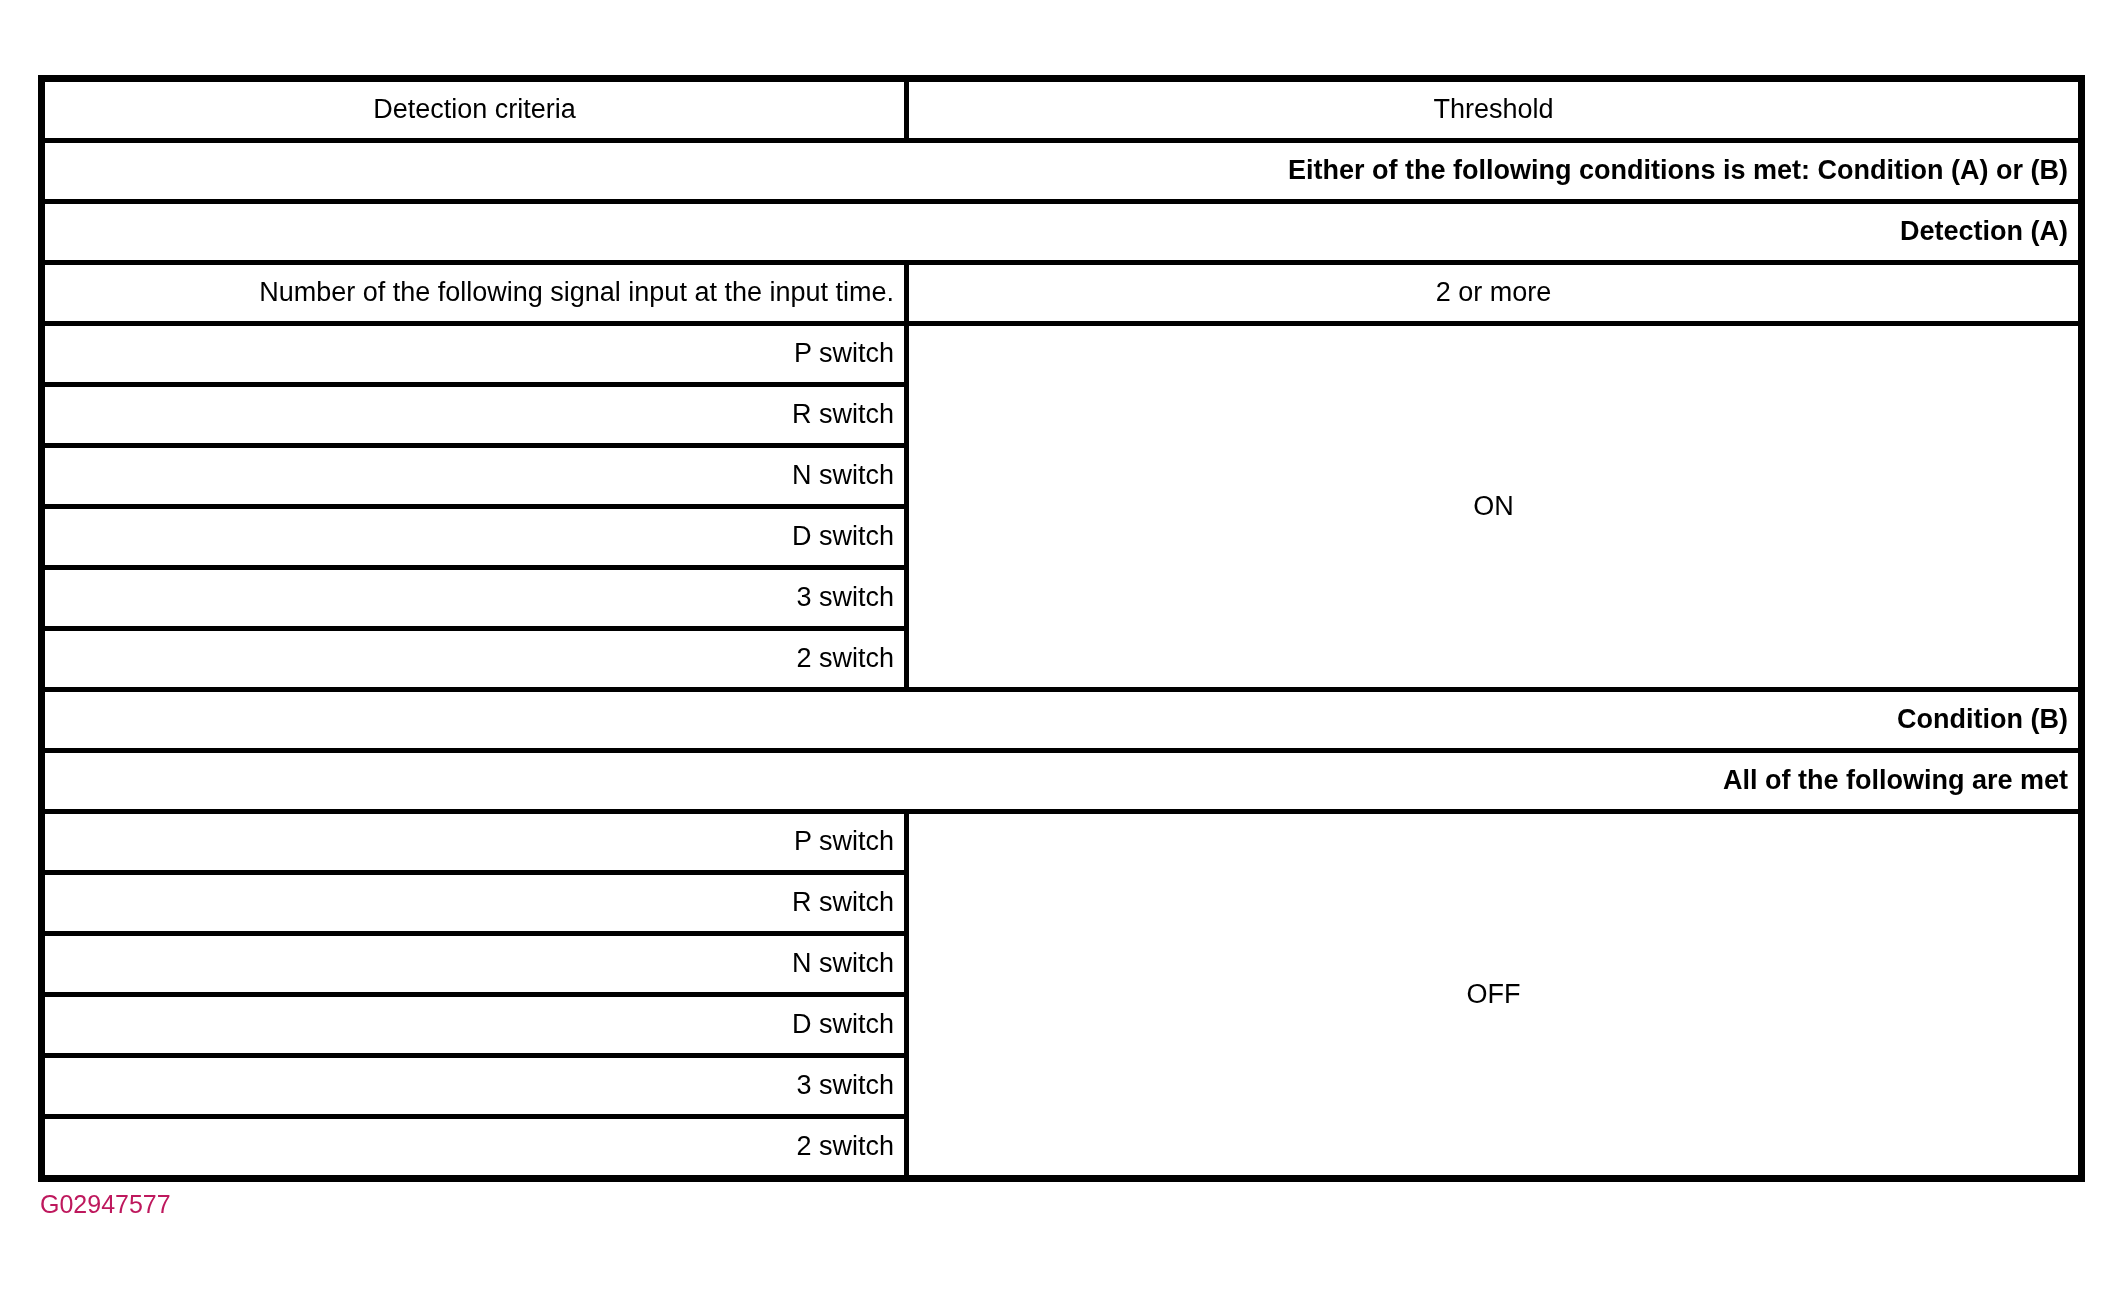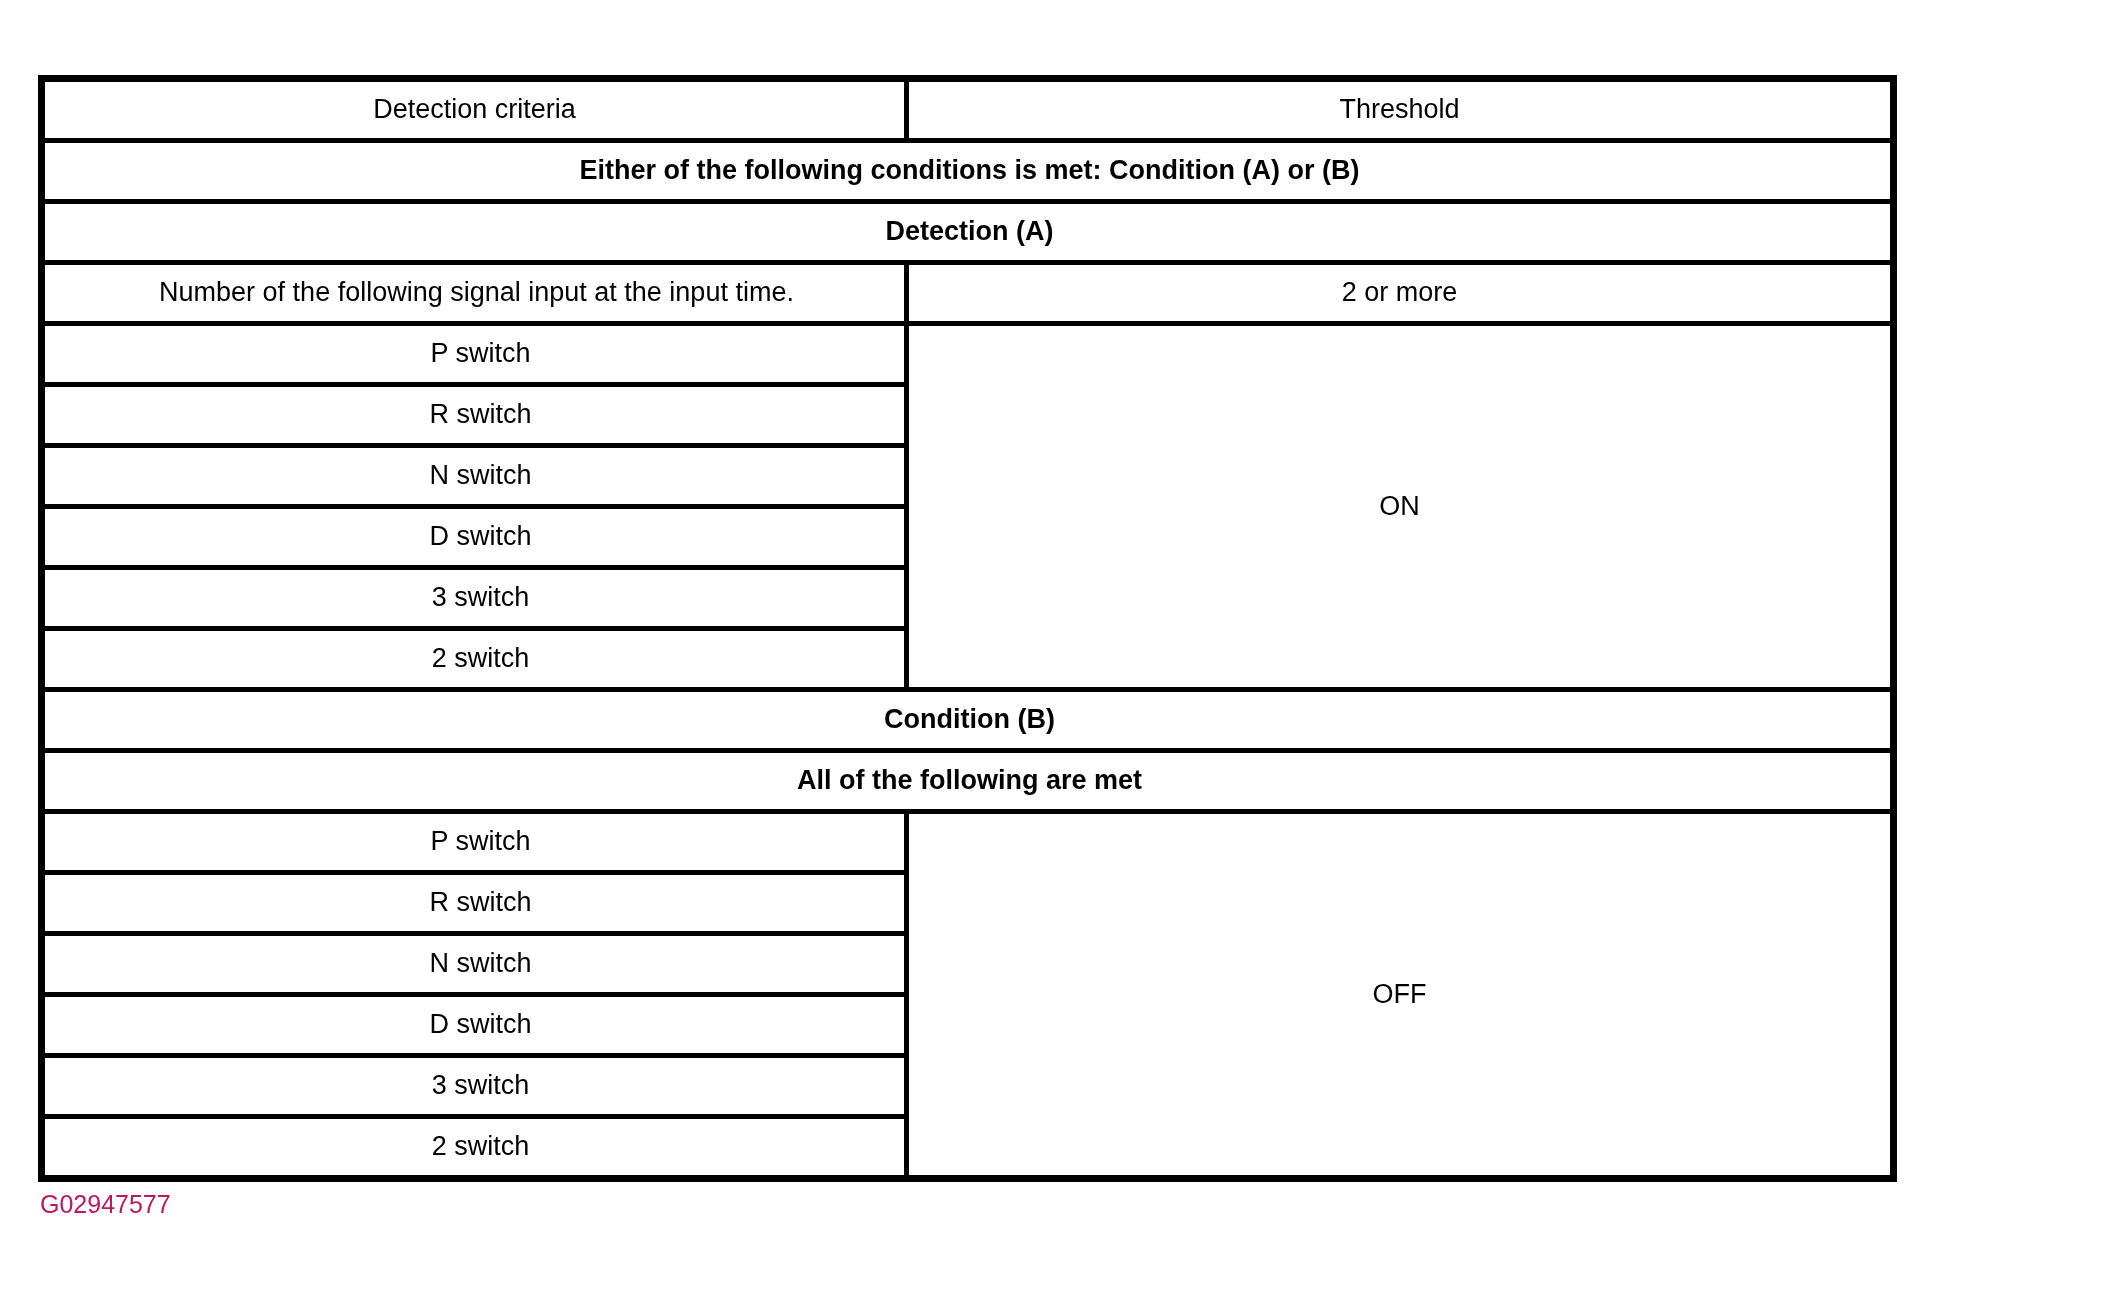--- a/index.html
+++ b/index.html
@@ -12,37 +12,37 @@
     width: 2124px;
     height: 1298px;
     background: #ffffff;
     color: #000000;
     font-family: "Liberation Sans", "DejaVu Sans", sans-serif;
   }
   table.criteria-table {
     position: absolute;
     left: 38px;
     top: 75px;
-    width: 1859px;
+    width: 2047px;
     border-collapse: collapse;
     table-layout: fixed;
     border: 7px solid #000000;
     padding-left: 33px;
   }
   .criteria-table col.col-left  { width: 865px; }
   .criteria-table col.col-right { width: auto; }
   .criteria-table th,
   .criteria-table td {
     border: 5px solid #000000;
     font-size: 27px;
     font-weight: normal;
     line-height: 1.15;
     height: 56px;
     padding: 0 10px 0 14px;
-    text-align: center;
+    text-align: right;
     vertical-align: middle;
     color: #000000;
     background: #ffffff;
     overflow: hidden;
   }
   .criteria-table .center {
     text-align: center;
     padding: 0;
   }
   .criteria-table .bold {

